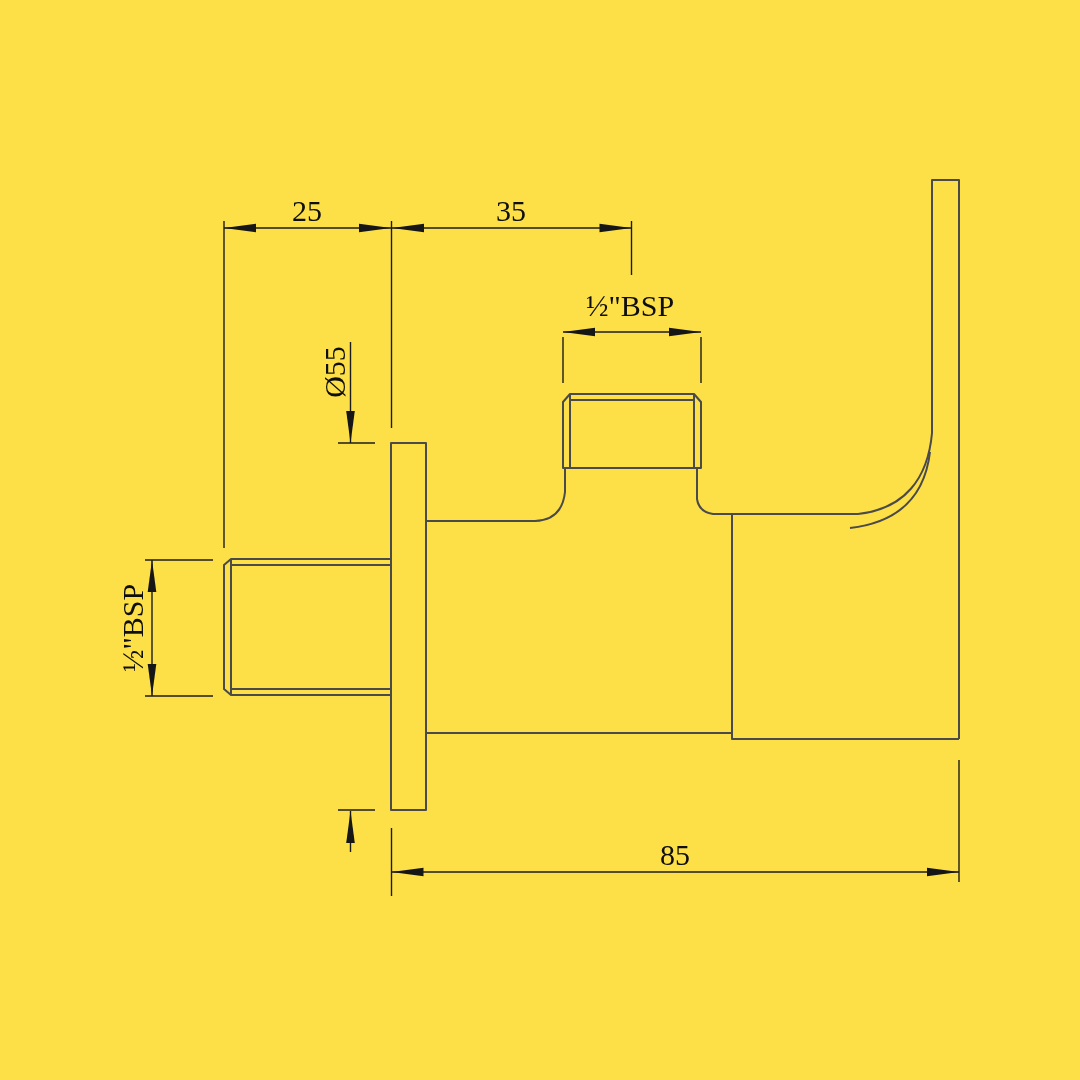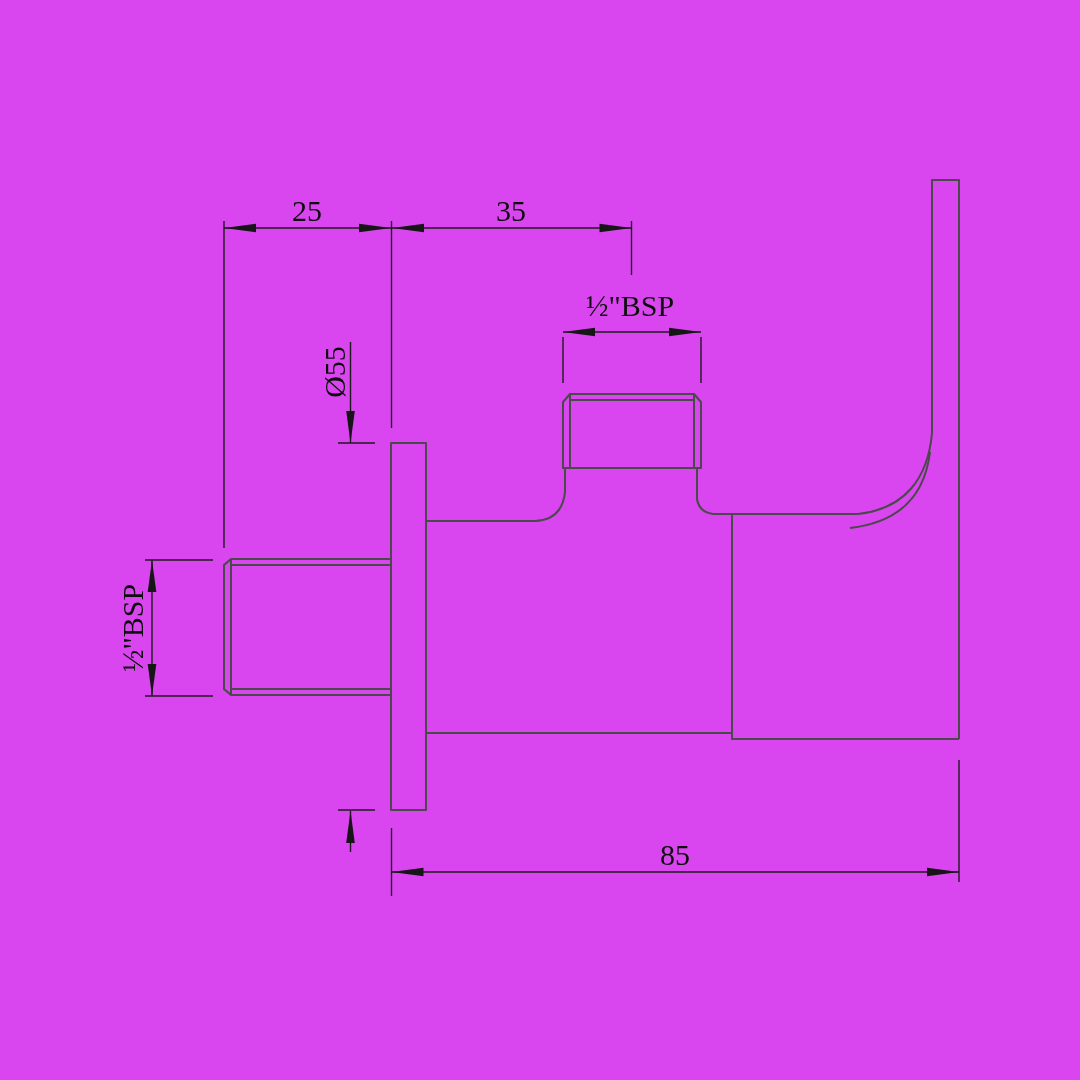--- a/index.html
+++ b/index.html
@@ -1,16 +1,16 @@
 <!DOCTYPE html>
 <html><head>
 <meta charset="utf-8">
 <style>
   html,body{margin:0;padding:0;background:#ffffff;}
-  .stage{position:relative;width:1080px;height:1080px;background:#d946ef;overflow:hidden;
+  .stage{position:relative;width:1080px;height:1080px;background:#fde047;overflow:hidden;
          font-family:"Liberation Serif", serif;}
   svg{display:block;}
   .outline path,.outline rect,.outline line{fill:none;stroke:#4a4a4a;stroke-width:2;
          stroke-linejoin:round;stroke-linecap:butt;}
   .dim line,.dim path{fill:none;stroke:#1c1c1c;stroke-width:1.4;stroke-linecap:butt;}
   .dim polygon{fill:#161616;stroke:none;}
   .dim text{fill:#0e0e0e;font-family:"Liberation Serif", serif;font-size:30px;}
   .anchor-mid{text-anchor:middle;}
 </style>
 </head>

